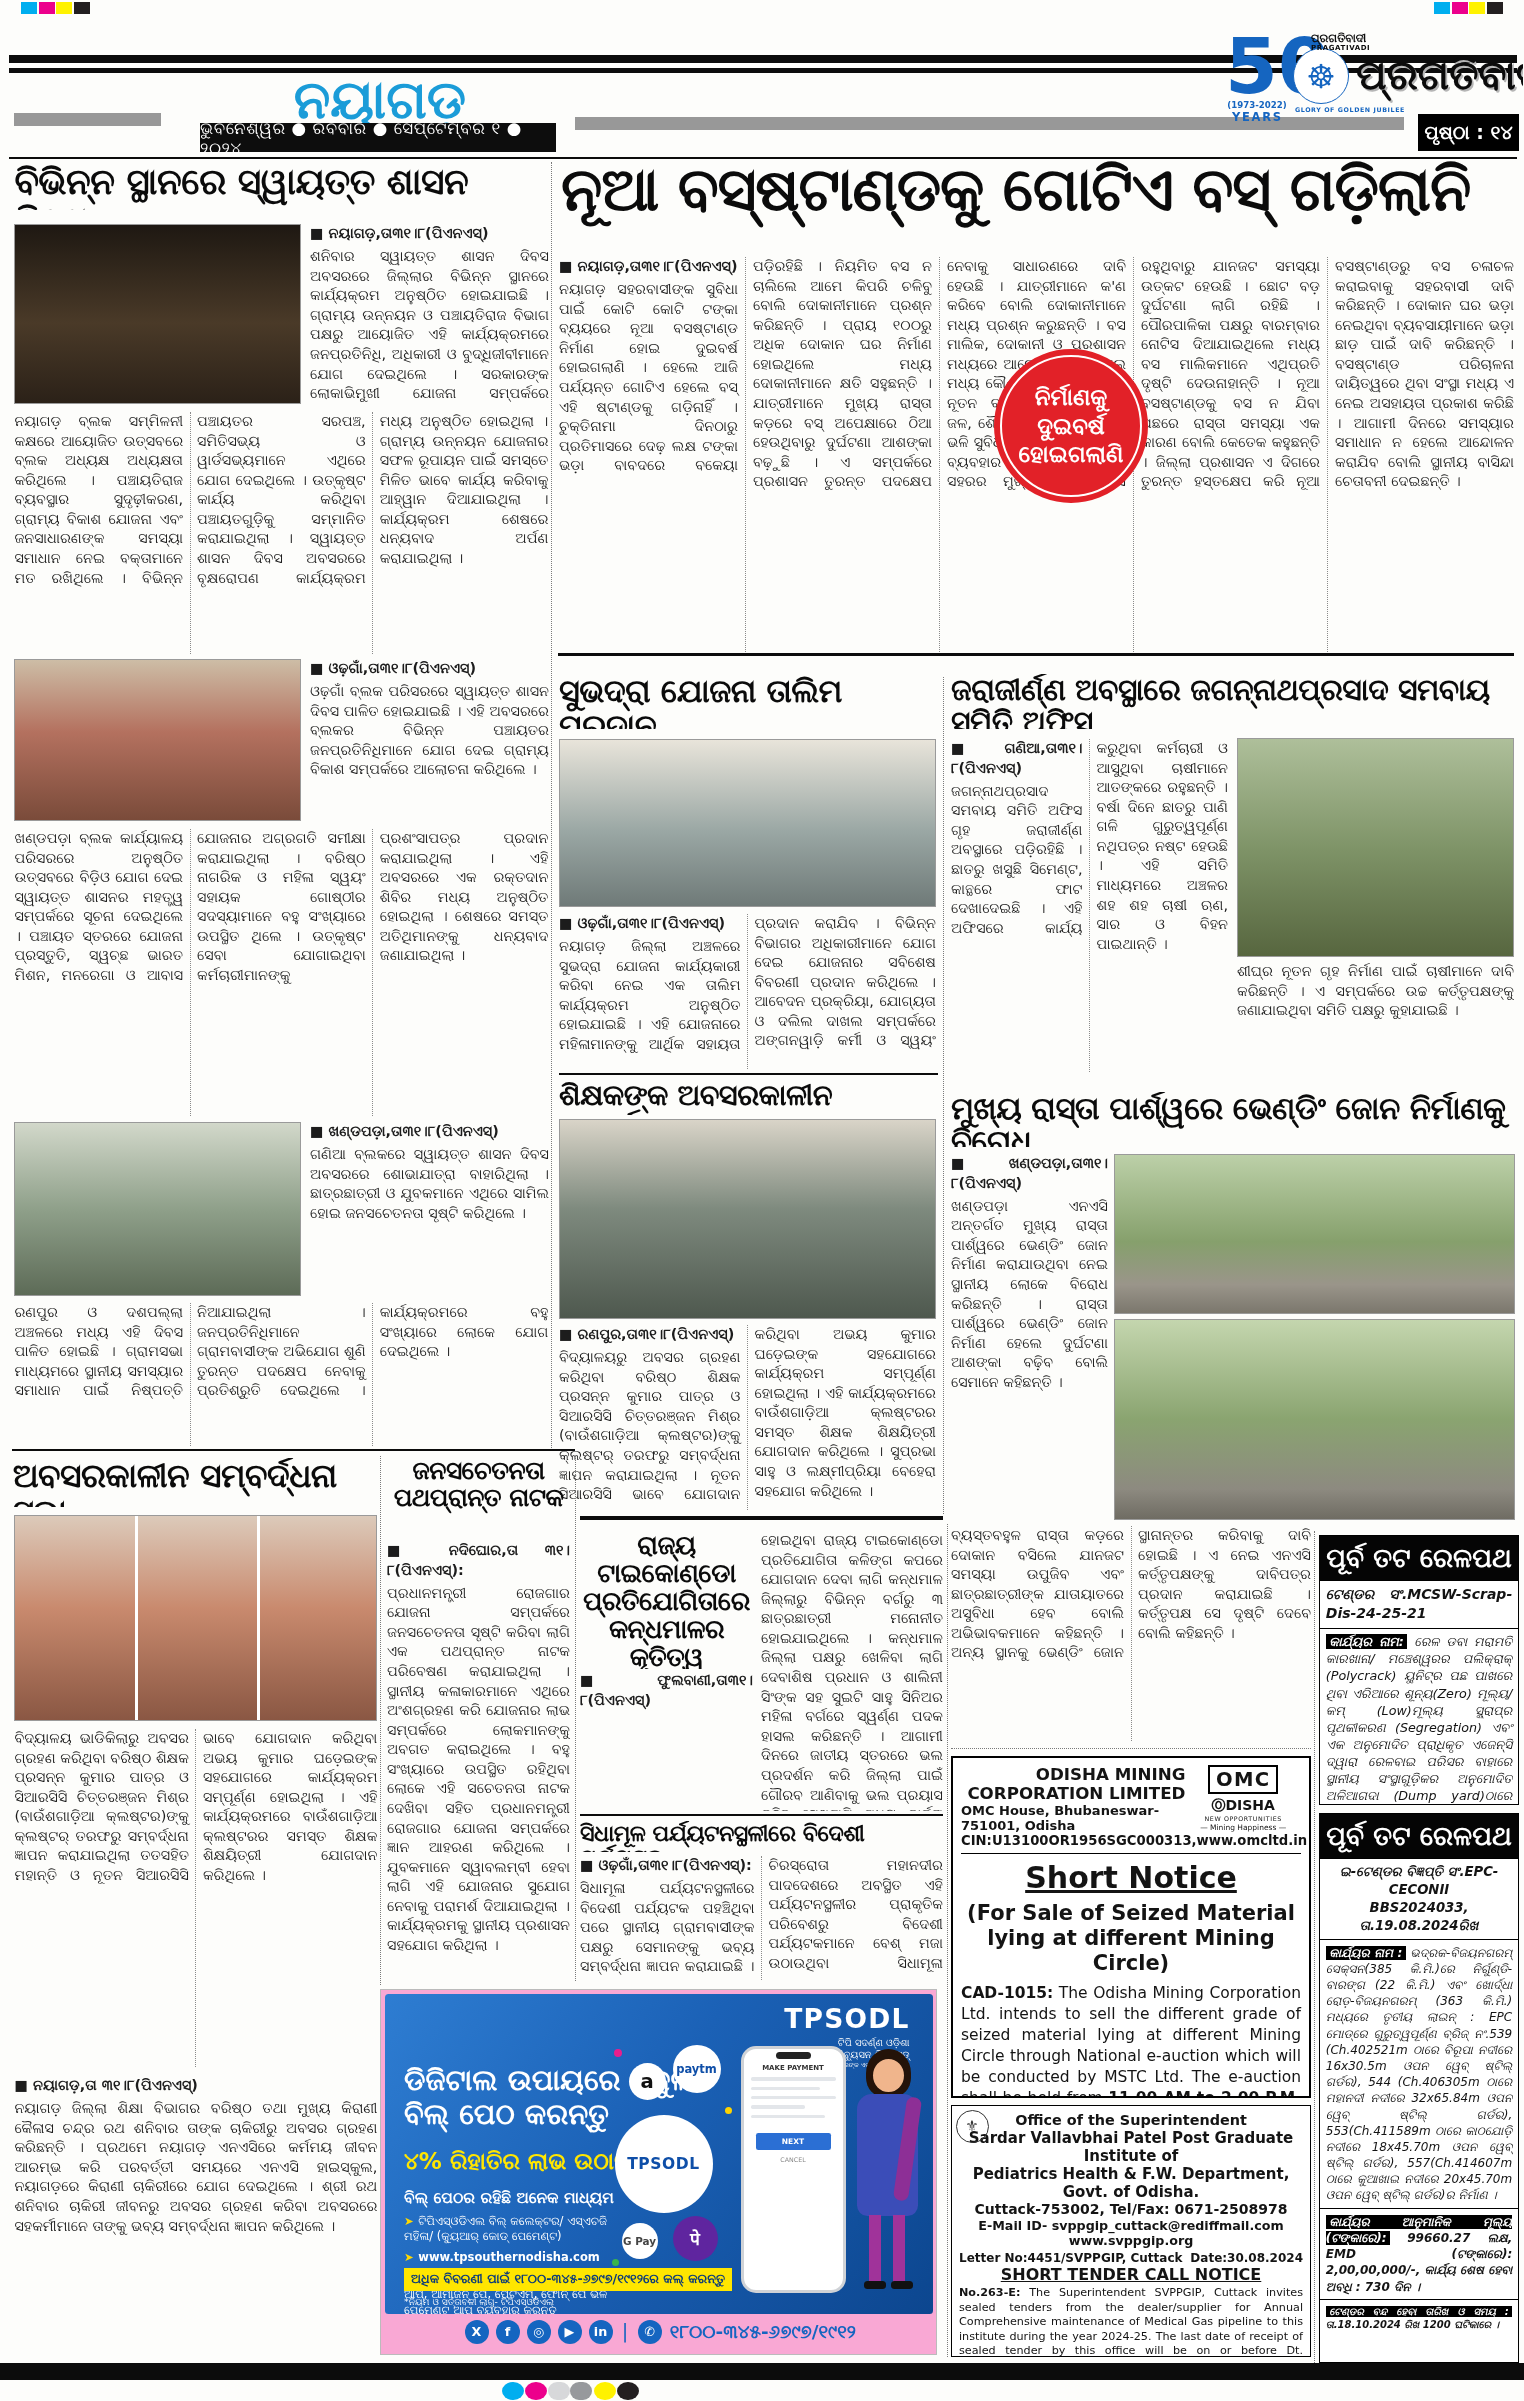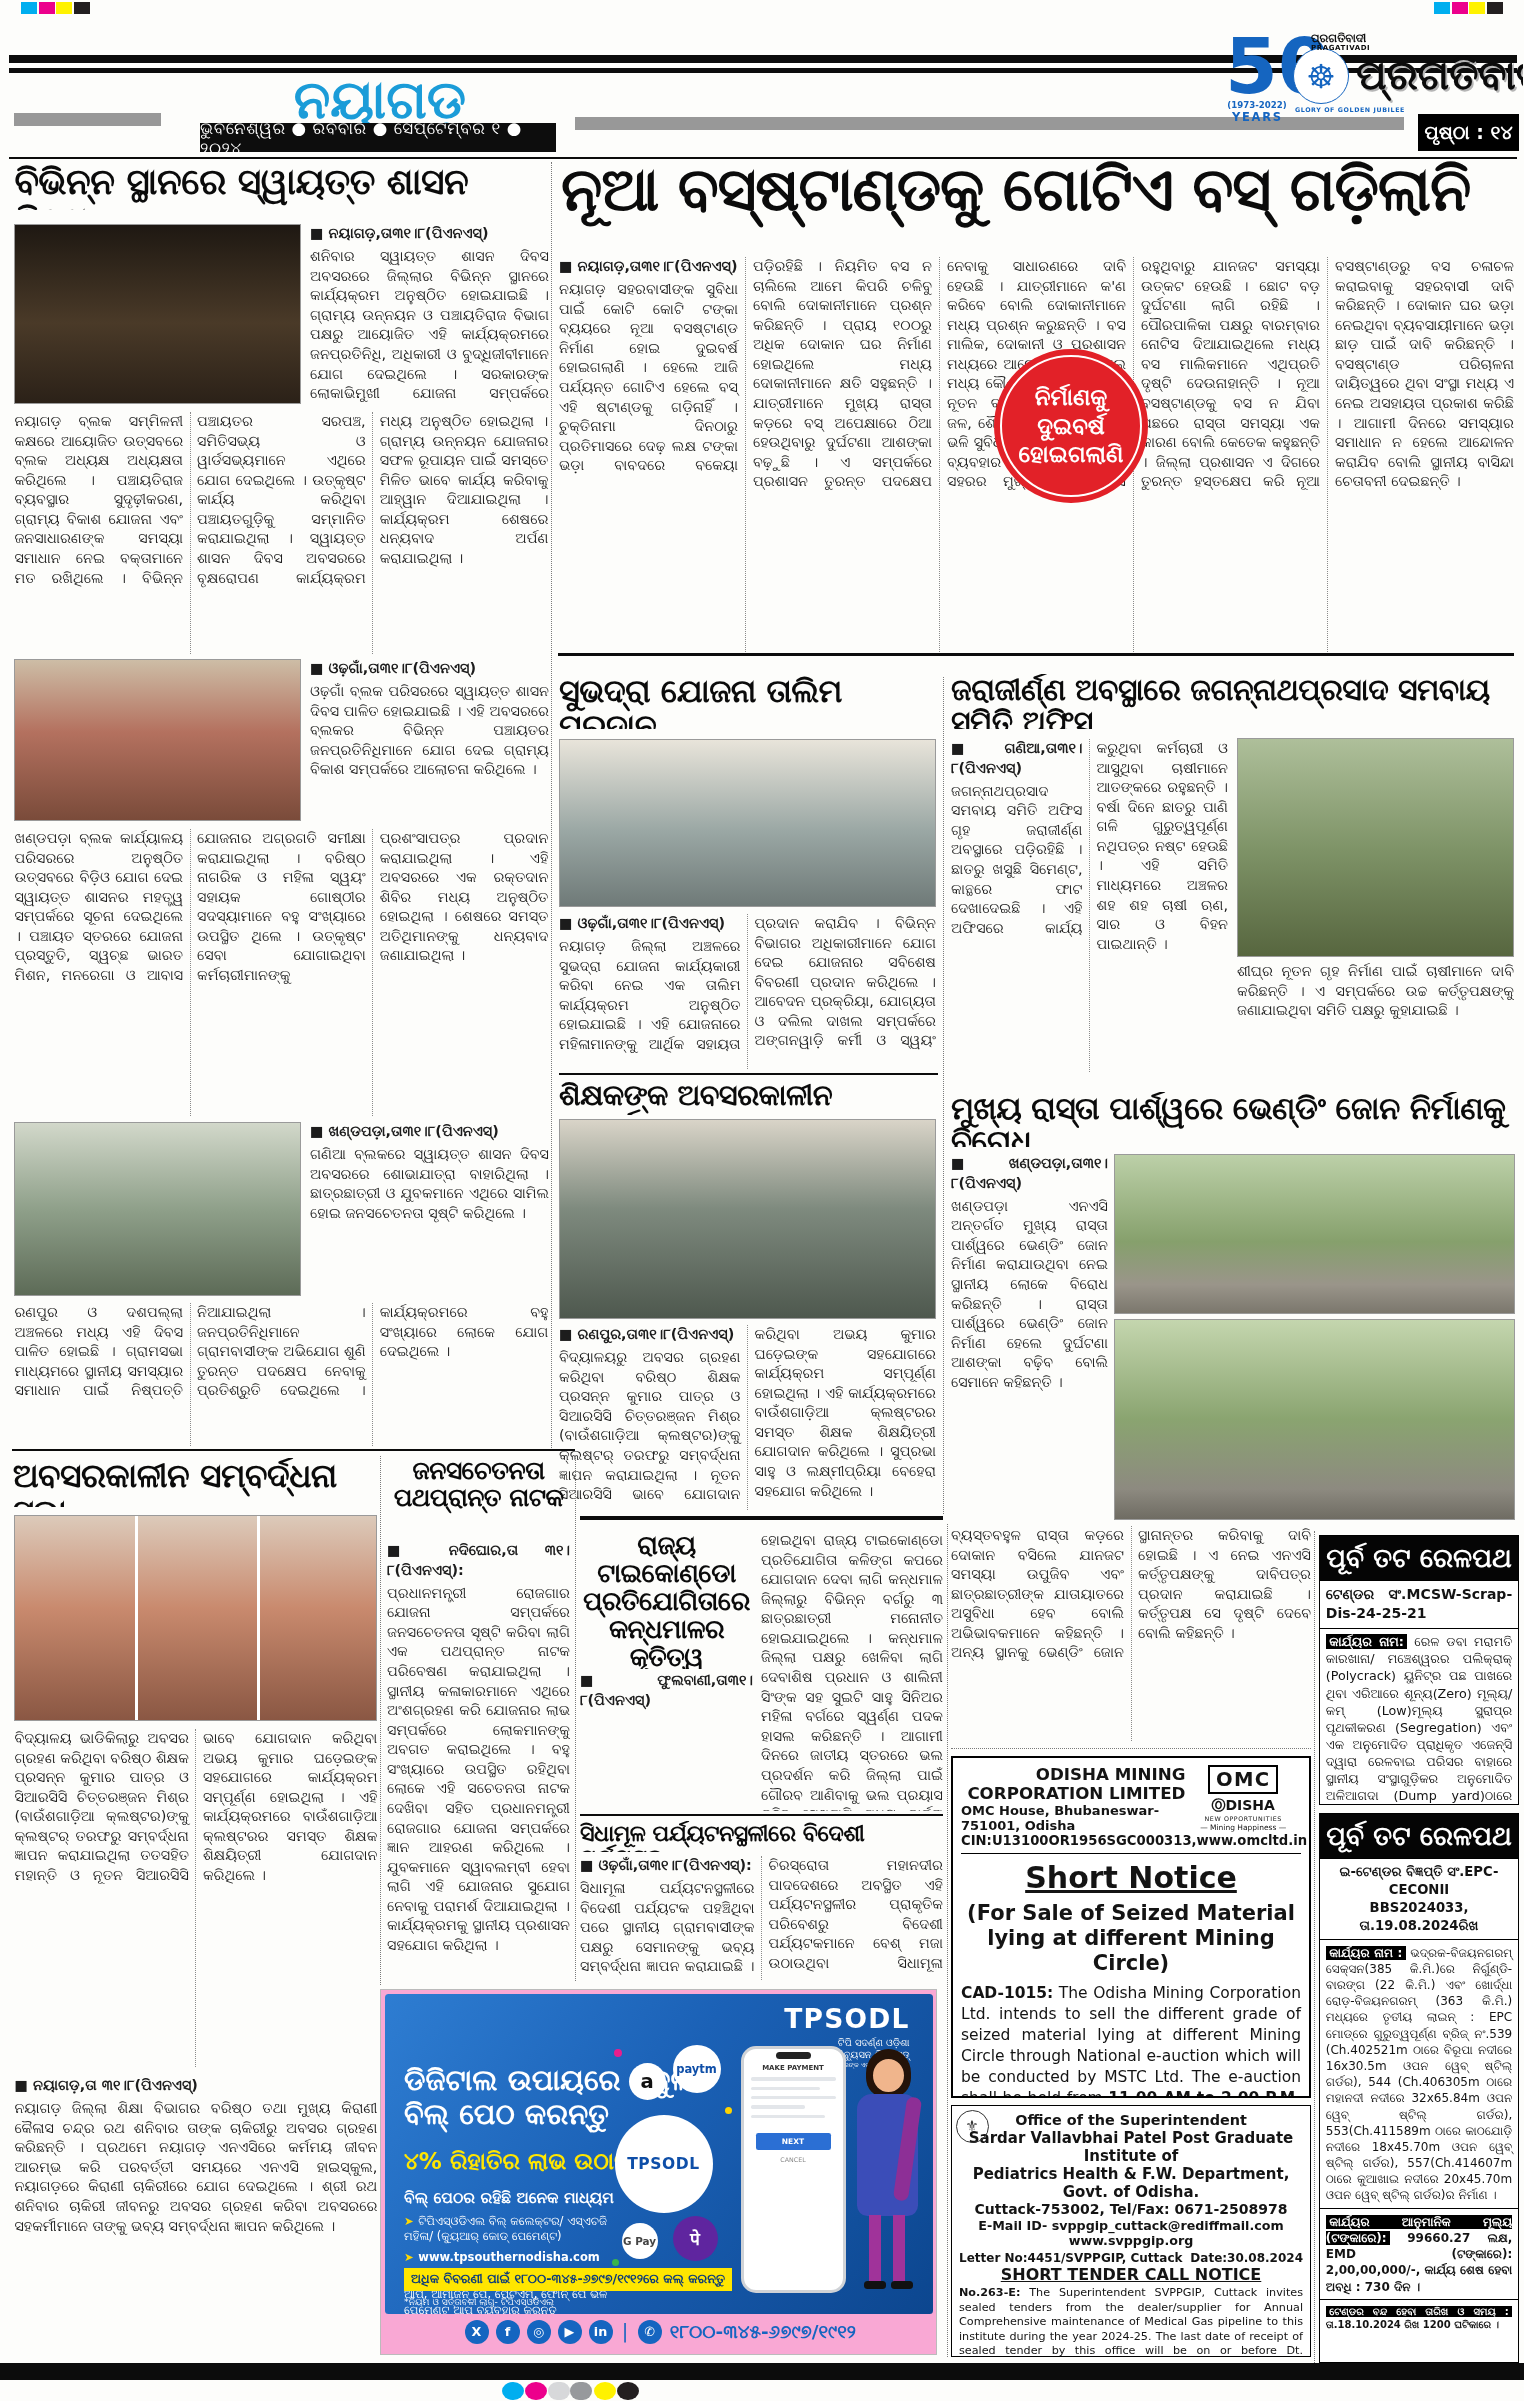--- a/index.html
+++ b/index.html
@@ -22,21 +22,21 @@
   .graybar{background:#989898;}
   
   .badge-outer{border-radius:50%;background:#e22128;border:2.9px solid #e22128;}
   .badge-inner{position:absolute;inset:4px;border:2.3px solid #fff;border-radius:50%;
                display:flex;align-items:center;justify-content:center;text-align:center;
                color:#fff;font-weight:bold;font-size:23px;line-height:1.25;}
   
   .rail{border:1.7px solid #000;background:#fff;}
   .rail-head{background:#050505;color:#fff;font-weight:bold;text-align:center;font-size:26.5px;
              padding:5.8px 2.3px;letter-spacing:0;}
-  .rail-sec{border-top:1.7px solid #000;padding:4.6px 5.8px;font-size:12.7px;line-height:1.35;text-align:justify;}
+  .rail-sec{border-top:1.7px solid #000;padding:4.6px 5.8px;font-size:12.7px;line-height:1.35;text-align:justify;font-style:italic;}
   .inv{background:#000;color:#fff;font-weight:bold;padding:0 3.5px;}
   .b{font-weight:bold;}
   .omc{border:2.3px solid #000;background:#fff;padding:7px 8px;}
   .svp{border:1.7px solid #000;background:#fff;padding:5.8px 7px;}
   .tps{background:linear-gradient(125deg,#2e7dd2 0%,#1b61b6 45%,#0c468f 100%);border-radius:3.5px;}
   .tps-bullet{color:#fff;font-size:11.5px;line-height:1.35;margin-bottom:5.8px;}
   .tps-bullet .tick{color:#ffd900;font-weight:bold;margin-right:4.6px;}
   .circle{border-radius:50%;display:flex;align-items:center;justify-content:center;}
   .soc{width:24px;height:24px;border-radius:50%;background:#1565c0;color:#fff;font-weight:bold;
        display:flex;align-items:center;justify-content:center;font-size:12.7px;margin:0 3.5px;}

